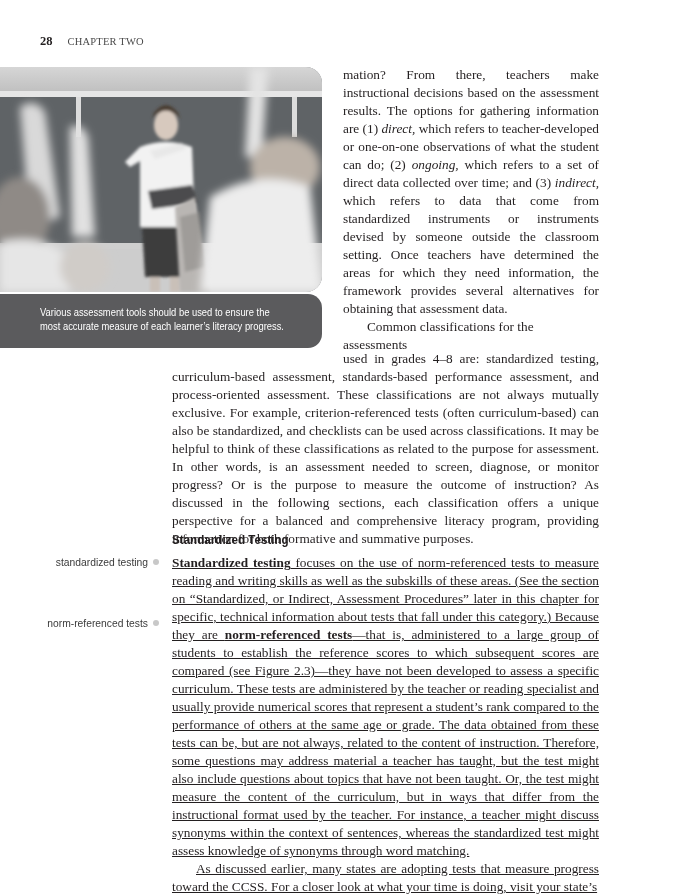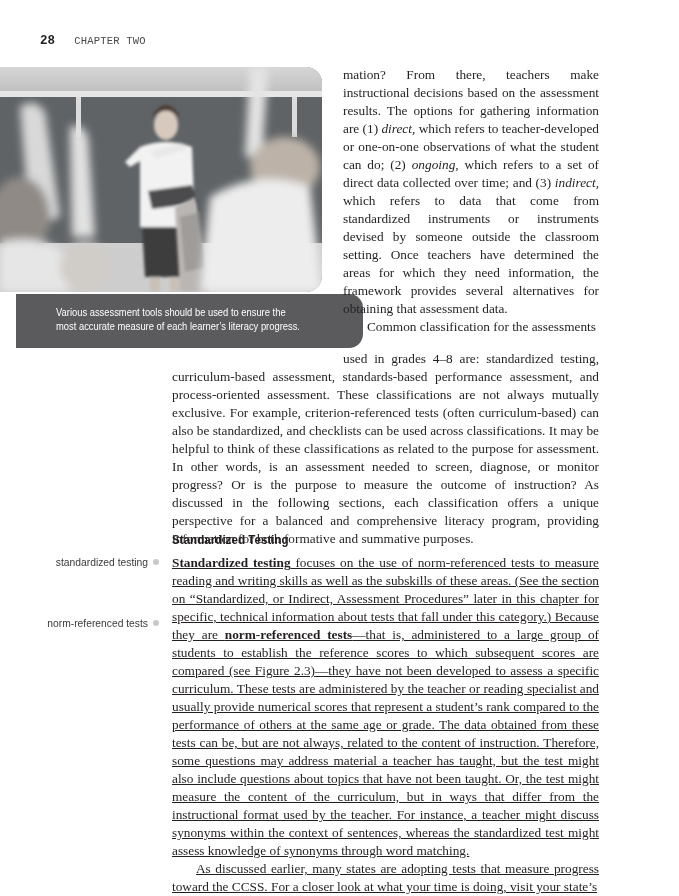--- a/index.html
+++ b/index.html
@@ -1,23 +1,23 @@
 <!DOCTYPE html>
 <html><head>
 <meta charset="utf-8">
 <style>
   html, body { margin: 0; padding: 0; background: #ffffff; }
   body { width: 679px; height: 896px; position: relative; overflow: hidden; color: #231f20; }
-  .running-head { position: absolute; top: 34px; left: 40px; font-family: Liberation Mono, monospace; font-size: 12px; color: #231f20; }
+  .running-head { position: absolute; top: 34px; left: 40px; font-family: Liberation Serif, serif; font-size: 12px; color: #231f20; }
   .running-head .pnum { font-weight: bold; font-size: 12.5px; margin-right: 12px; }
   .running-head .chap { font-size: 10.5px; color: #4a4a4a; letter-spacing: 0.2px; }
 
   .photo { position: absolute; left: 0; top: 67px; width: 322px; height: 225px; border-radius: 0 16px 16px 0; overflow: hidden; background: #7a7d80; }
   .photo svg { display: block; }
-  .caption-box { position: absolute; left: 16px; top: 294px; width: 322px; height: 54px; background: #5b5b5d; border-radius: 0 14px 14px 0; padding-left: 25px; }
+  .caption-box { position: absolute; left: 0; top: 294px; width: 322px; height: 54px; background: #5b5b5d; border-radius: 0 14px 14px 0; }
   .caption-text { position: absolute; left: 40px; top: 12px; width: 270px; font-family: "Liberation Sans", sans-serif; font-size: 10.2px; line-height: 14px; color: #ffffff; transform: scaleX(0.92); transform-origin: left top; }
 
   .body-text { font-family: "Liberation Serif", serif; font-size: 13.3px; line-height: 18px; color: #231f20; text-align: justify; }
   .col-right { position: absolute; left: 343px; top: 66px; width: 256px; }
   .col-main { position: absolute; left: 172px; top: 350px; width: 427px; }
   .p { margin: 0; }
   .indent { text-indent: 24px; }
   .wrap-first { text-indent: 171px; }
 
   .heading { position: absolute; left: 172px; top: 533px; font-family: "Liberation Sans", sans-serif; font-weight: bold; font-size: 12.5px; color: #231f20; transform: scaleX(0.93); transform-origin: left top; }
@@ -94,21 +94,21 @@
     </g>
   </svg>
 </div>
 
 <div class="caption-box">
   <div class="caption-text">Various assessment tools should be used to ensure the most accurate measure of each learner’s literacy progress.</div>
 </div>
 
 <div class="col-right body-text">
   <p class="p"><span>mation? From there, teachers make instructional decisions based on the assessment results. The options for gathering information are (1) </span><i>direct,</i><span> which refers to teacher-developed or one-on-one observations of what the student can do; (2) </span><i>ongoing,</i><span> which refers to a set of direct data collected over time; and (3) </span><i>indirect,</i><span> which refers to data that come from standardized instruments or instruments devised by someone outside the classroom setting. Once teachers have determined the areas for which they need information, the framework provides several alternatives for obtaining that assessment data.</span></p>
-  <p class="p indent" style="text-align:left;">Common classification for the assessments</p>
+  <p class="p indent" style="text-align:left;">Common classifications for the assessments</p>
 </div>
 
 <div class="col-main body-text">
   <p class="p wrap-first">used in grades 4–8 are: standardized testing, curriculum-based assessment, standards-based performance assessment, and process-oriented assessment. These classifications are not always mutually exclusive. For example, criterion-referenced tests (often curriculum-based) can also be standardized, and checklists can be used across classifications. It may be helpful to think of these classifications as related to the purpose for assessment. In other words, is an assessment needed to screen, diagnose, or monitor progress? Or is the purpose to measure the outcome of instruction? As discussed in the following sections, each classification offers a unique perspective for a balanced and comprehensive literacy program, providing information for both formative and summative purposes.</p>
 </div>
 
 <div class="heading">Standardized Testing</div>
 
 <div class="margin-term" style="top:557px;">
   <span>standardized testing</span><span class="dot"></span>

